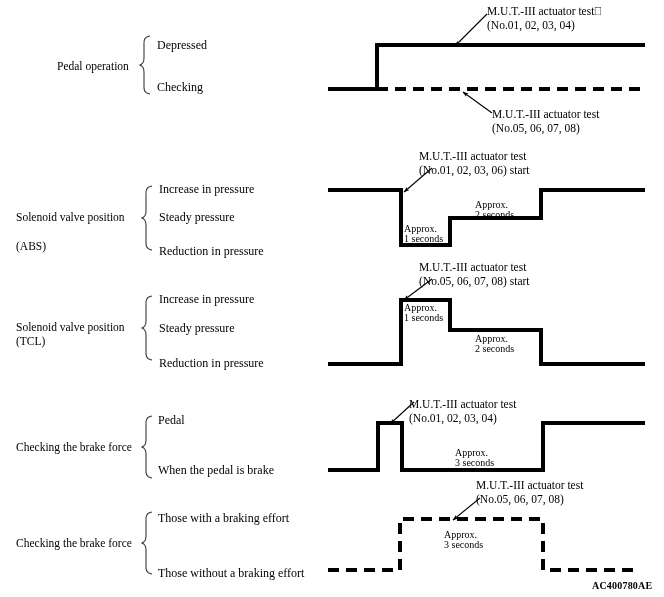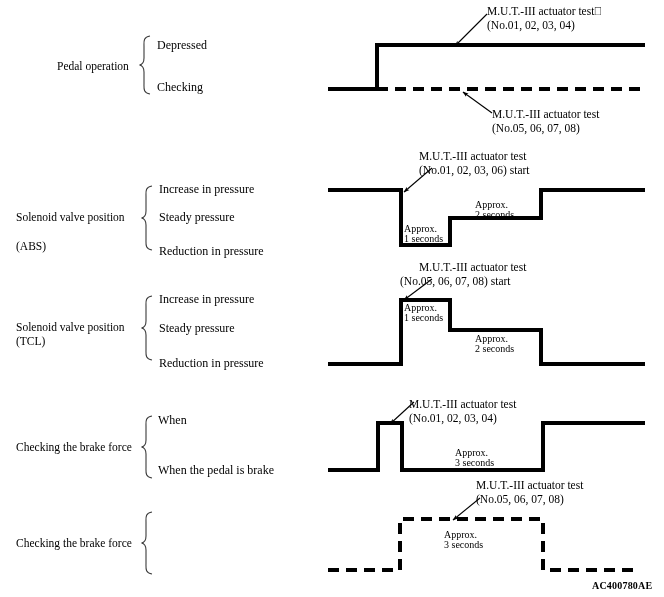--- a/index.html
+++ b/index.html
@@ -149,35 +149,37 @@
   <div class="lbl lbl-approx" style="left:404px; top:234px;">1 seconds</div>
   <div class="lbl lbl-approx" style="left:475px; top:200px;">Approx.</div>
   <div class="lbl lbl-approx" style="left:475px; top:210px;">2 seconds</div>
 
   <div class="lbl lbl-group" style="left:16px; top:321px;">Solenoid valve position</div>
   <div class="lbl lbl-group" style="left:16px; top:335px;">(TCL)</div>
   <div class="lbl lbl-state" style="left:159px; top:293px;">Increase in pressure</div>
   <div class="lbl lbl-state" style="left:159px; top:322px;">Steady pressure</div>
   <div class="lbl lbl-state" style="left:159px; top:357px;">Reduction in pressure</div>
   <div class="lbl lbl-callout" style="left:419px; top:261px;">M.U.T.-III actuator test</div>
-  <div class="lbl lbl-callout" style="left:400px; top:275px;">(No.05, 06, 07, 08) start</div>
+  <div class="lbl lbl-callout" style="left:419px; top:275px;">(No.05, 06, 07, 08) start</div>
   <div class="lbl lbl-approx" style="left:404px; top:303px;">Approx.</div>
   <div class="lbl lbl-approx" style="left:404px; top:313px;">1 seconds</div>
   <div class="lbl lbl-approx" style="left:475px; top:334px;">Approx.</div>
   <div class="lbl lbl-approx" style="left:475px; top:344px;">2 seconds</div>
 
   <div class="lbl lbl-group" style="left:16px; top:441px;">Checking the brake force</div>
-  <div class="lbl lbl-state" style="left:158px; top:414px;">When</div>
+  <div class="lbl lbl-state" style="left:158px; top:414px;">Pedal</div>
   <div class="lbl lbl-state" style="left:158px; top:464px;">When the pedal is brake</div>
   <div class="lbl lbl-callout" style="left:409px; top:398px;">M.U.T.-III actuator test</div>
   <div class="lbl lbl-callout" style="left:409px; top:412px;">(No.01, 02, 03, 04)</div>
   <div class="lbl lbl-approx" style="left:455px; top:448px;">Approx.</div>
   <div class="lbl lbl-approx" style="left:455px; top:458px;">3 seconds</div>
 
   <div class="lbl lbl-group" style="left:16px; top:537px;">Checking the brake force</div>
+  <div class="lbl lbl-state" style="left:158px; top:512px;">Those with a braking effort</div>
+  <div class="lbl lbl-state" style="left:158px; top:567px;">Those without a braking effort</div>
   <div class="lbl lbl-callout" style="left:476px; top:479px;">M.U.T.-III actuator test</div>
   <div class="lbl lbl-callout" style="left:476px; top:493px;">(No.05, 06, 07, 08)</div>
   <div class="lbl lbl-approx" style="left:444px; top:530px;">Approx.</div>
   <div class="lbl lbl-approx" style="left:444px; top:540px;">3 seconds</div>
 
   <div class="lbl lbl-code" style="left:592px; top:579px;text-align:right;">AC400780AE</div>
 
 </div>
 
 </body></html>

